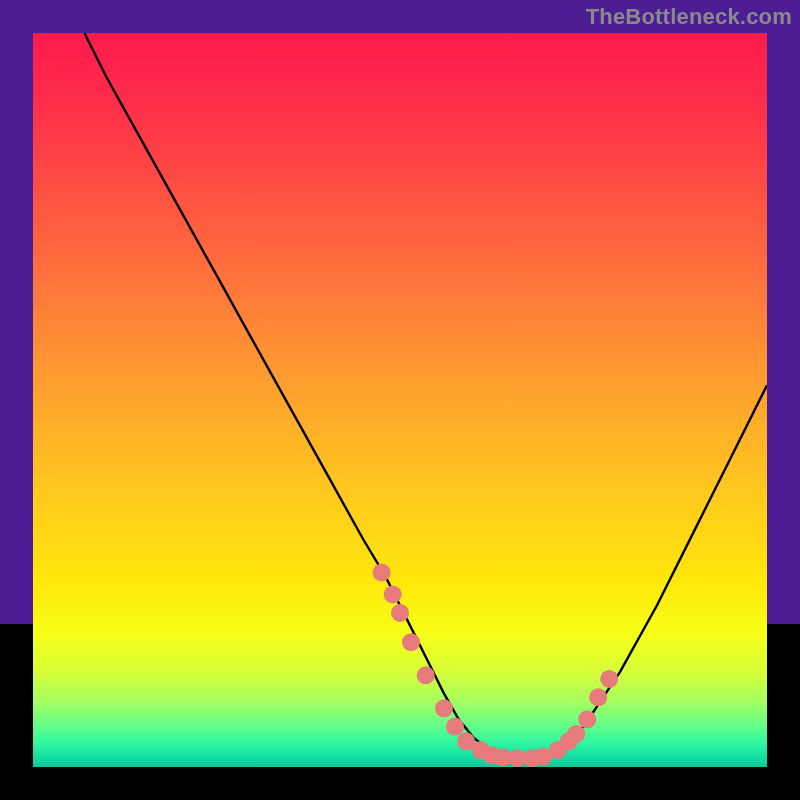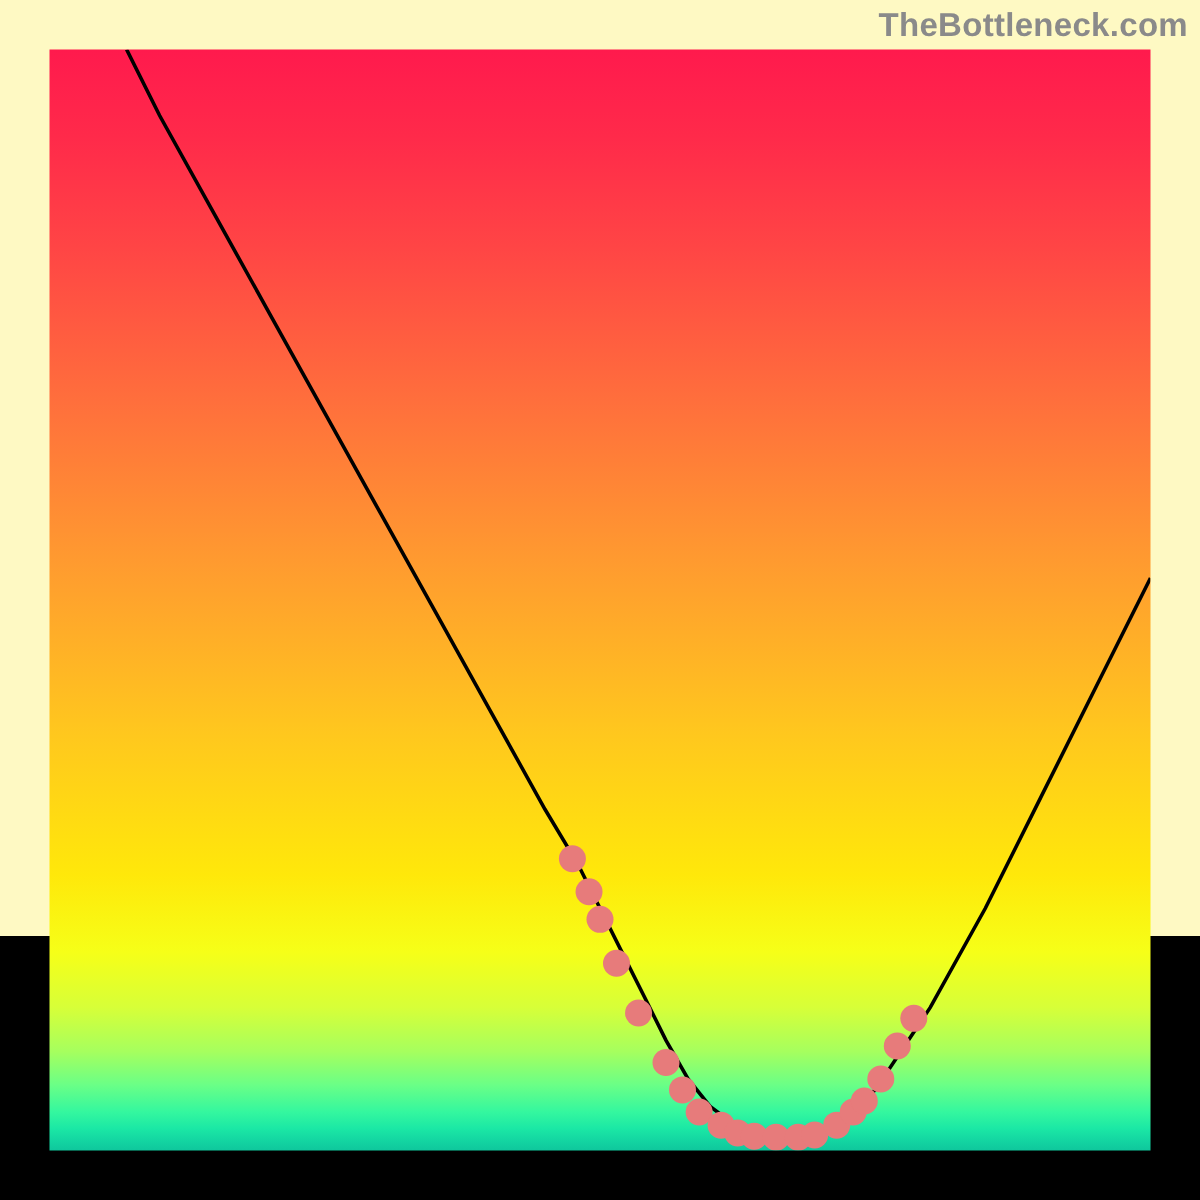--- a/index.html
+++ b/index.html
@@ -9,21 +9,21 @@
     height: 800px;
     background: #000;
     overflow: hidden;
   }
   .frame {
     position: absolute;
     left: 0;
     top: 0;
     width: 800px;
     height: 624px;
-    background: #fef9c3;
+    background: #4c1d95;
   }
   .plot {
     position: absolute;
     left: 33px;
     top: 33px;
     width: 734px;
     height: 734px;
     background: linear-gradient(to bottom,
       #ff1a4d 0%,
       #ff2a4a 8%,

